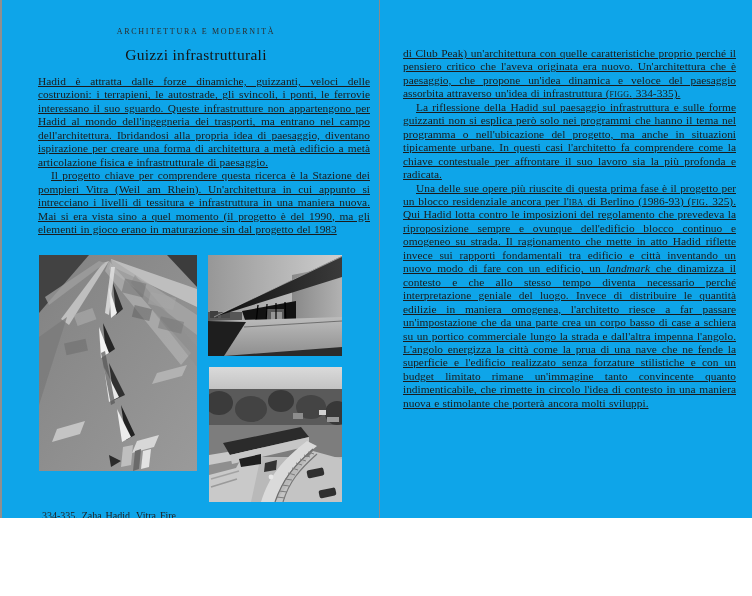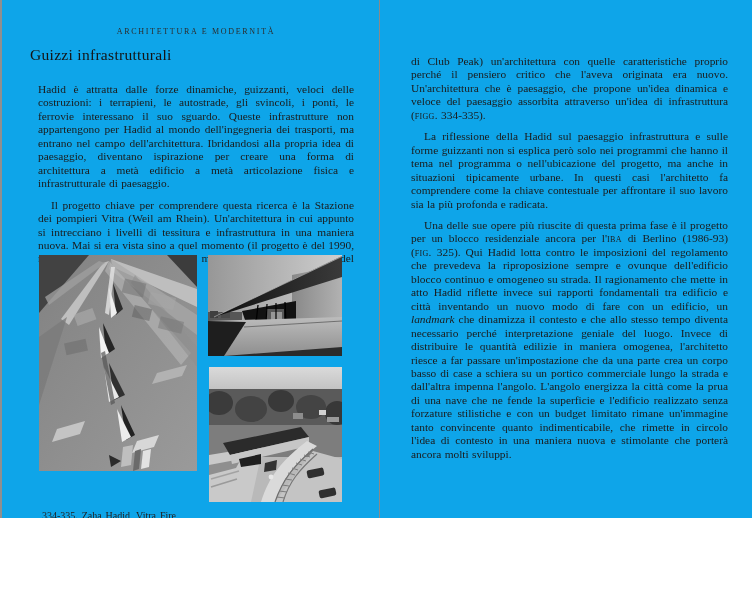--- a/index.html
+++ b/index.html
@@ -14,29 +14,29 @@
   .page-left { left:2px; width:377px; }
   .page-right { left:380px; width:372px; }
 
   .running-head {
     position:absolute; top:27px; left:28px; width:332px;
     text-align:center; font-size:8px; letter-spacing:1.7px; color:#2c2c2c;
     white-space:nowrap;
   }
   .chapter-title {
     position:absolute; top:46px; left:28px; width:332px;
-    text-align:left; font-size:15.5px; color:#141414; letter-spacing:0.3px;
-  }
-
-  .body-text { position:absolute; left:28px; width:332px; }
+    text-align:center; font-size:15.5px; color:#141414; letter-spacing:0.3px;
+  }
+
+  .body-text { position:absolute; left:36px; width:332px; }
   .body-text-left  { top:75px; }
   .body-text-right { top:47px; }
   .body-text p.para {
-    margin:8px; text-align:justify; font-size:11.4px; line-height:13.45px;
-    word-spacing:0.04em; color:#1b1b1b;
+    margin:0; text-align:justify; font-size:11.4px; line-height:13.45px;
+    word-spacing:0.04em; color:#1b1b1b;text-decoration:underline;
   }
   .para.indent { text-indent:13px; }
   .sc { font-variant:small-caps; letter-spacing:0.3px; }
   .it { font-style:italic; }
 
   .figure { position:absolute; line-height:0; }
   .fig-334 { left:37px;  top:255px; }
   .fig-335 { left:206px; top:255px; }
   .fig-336 { left:207px; top:367px; }
 

